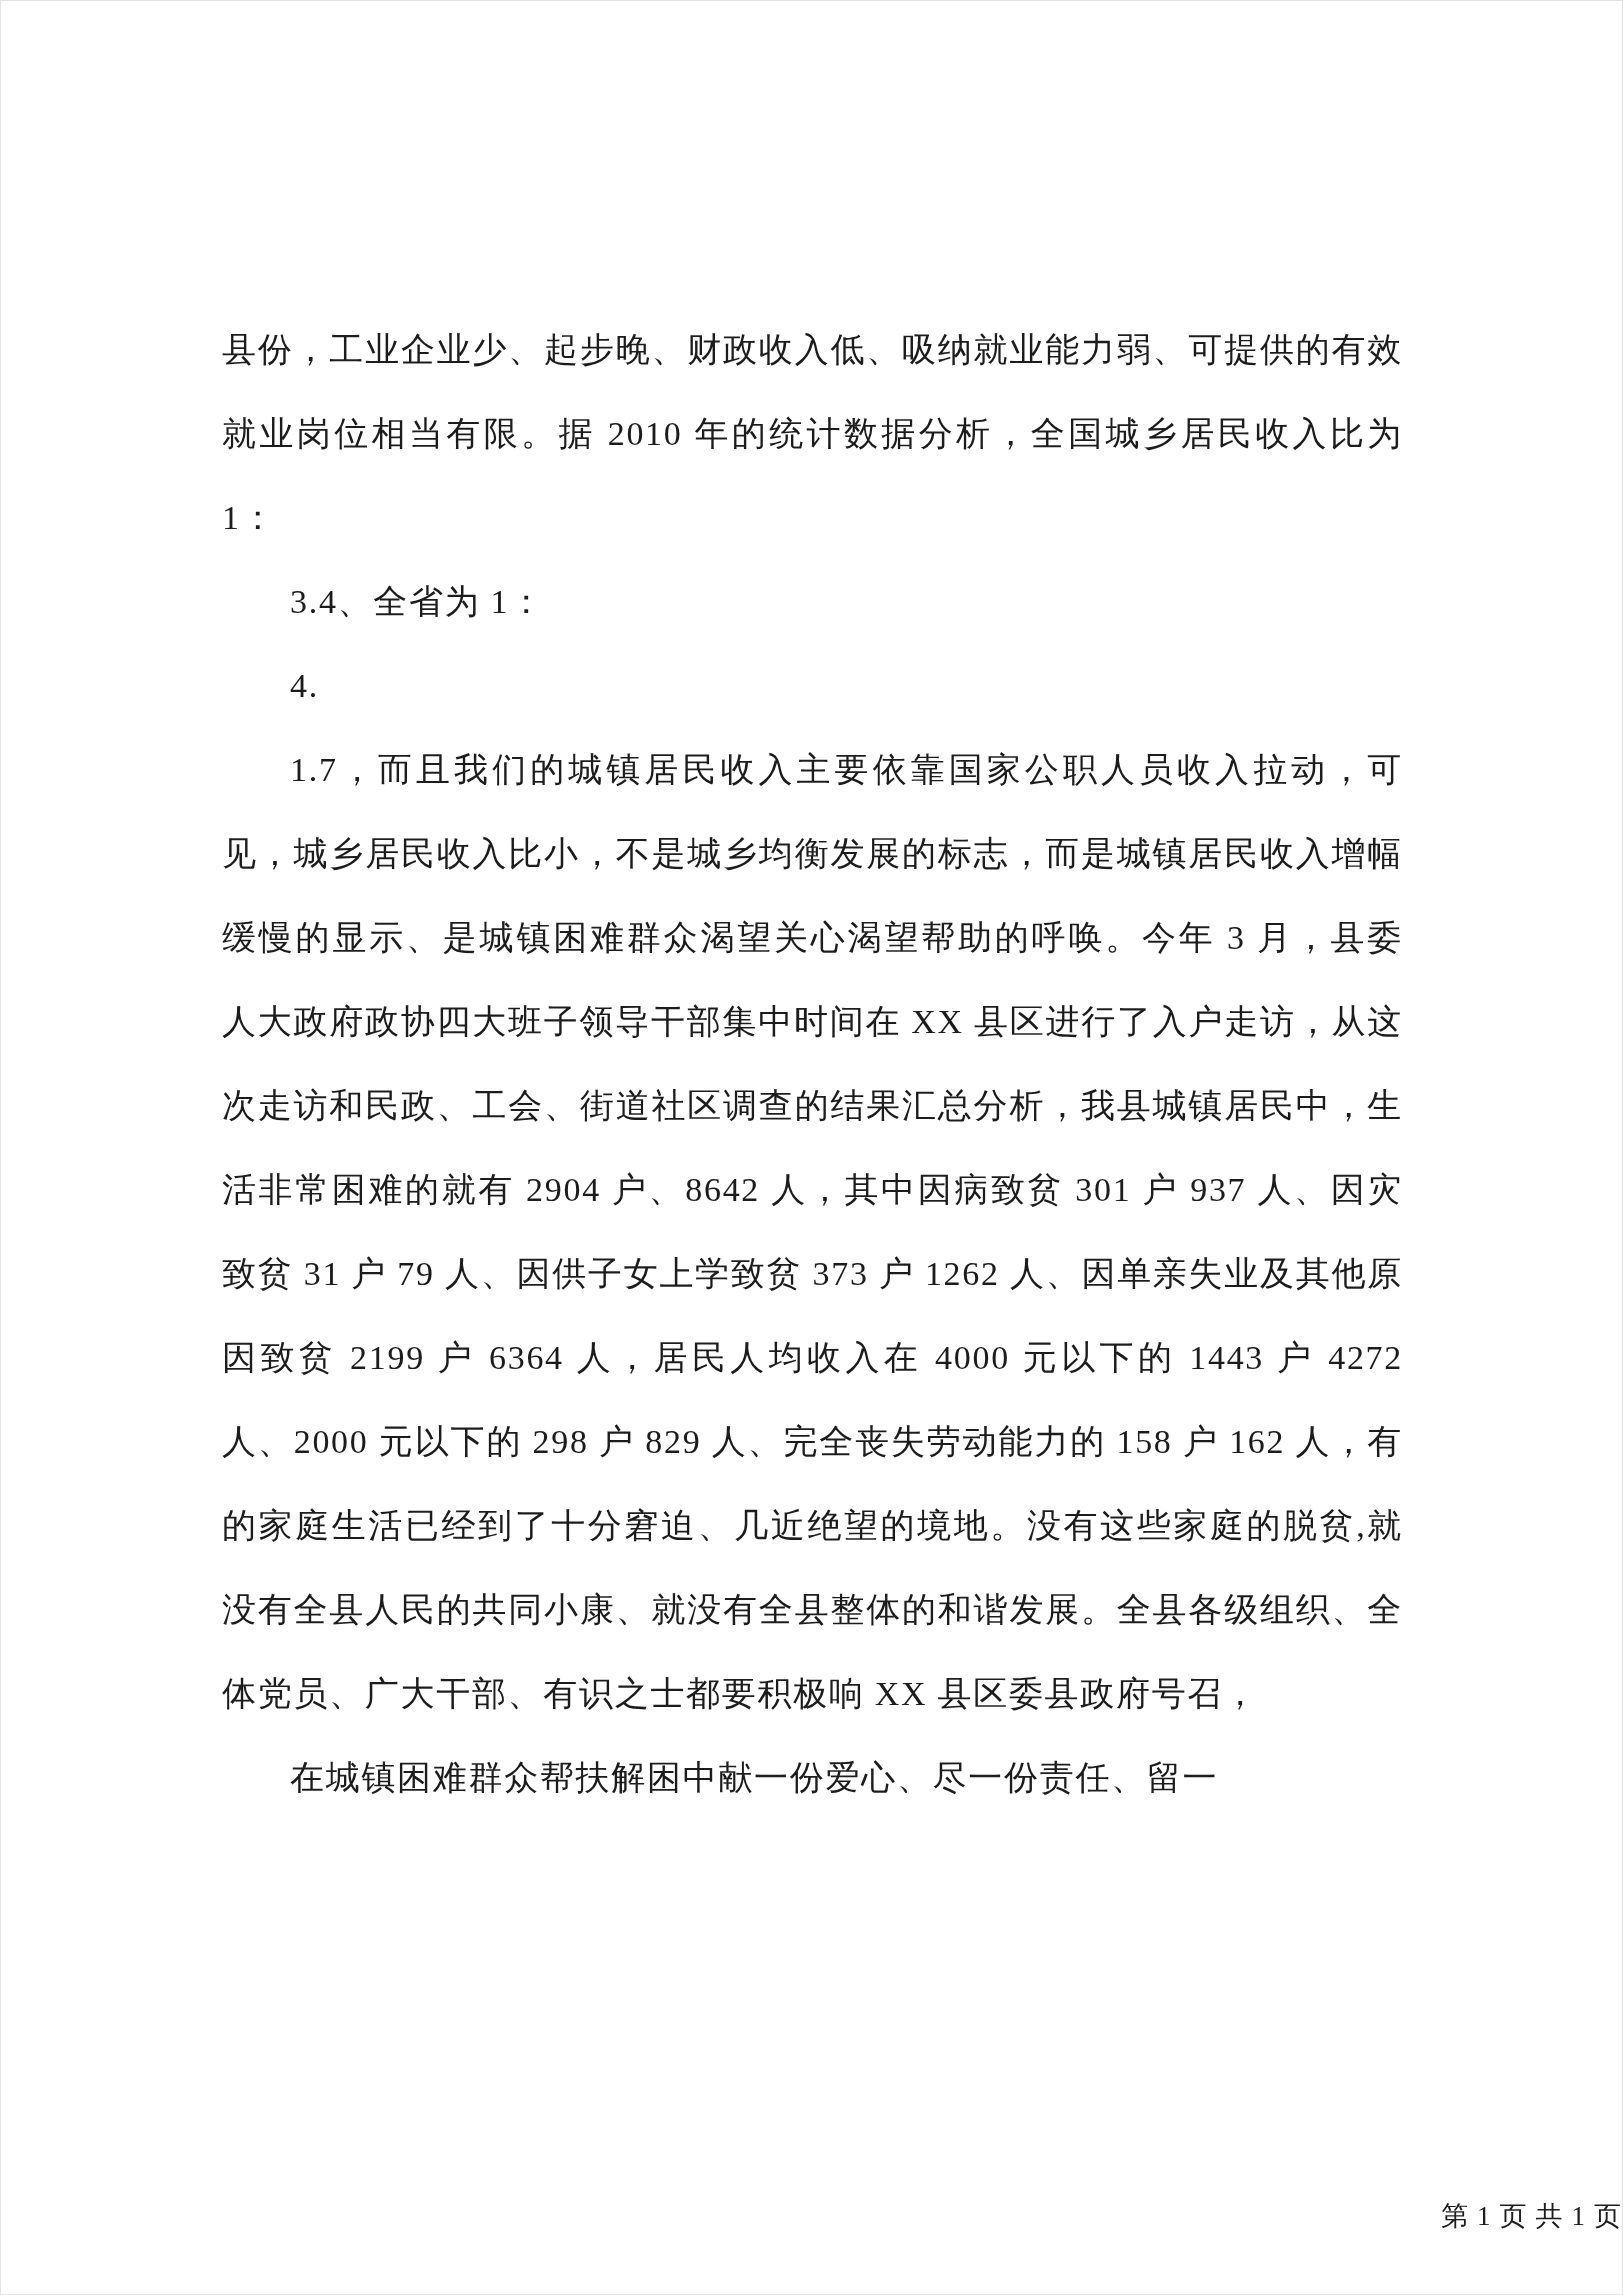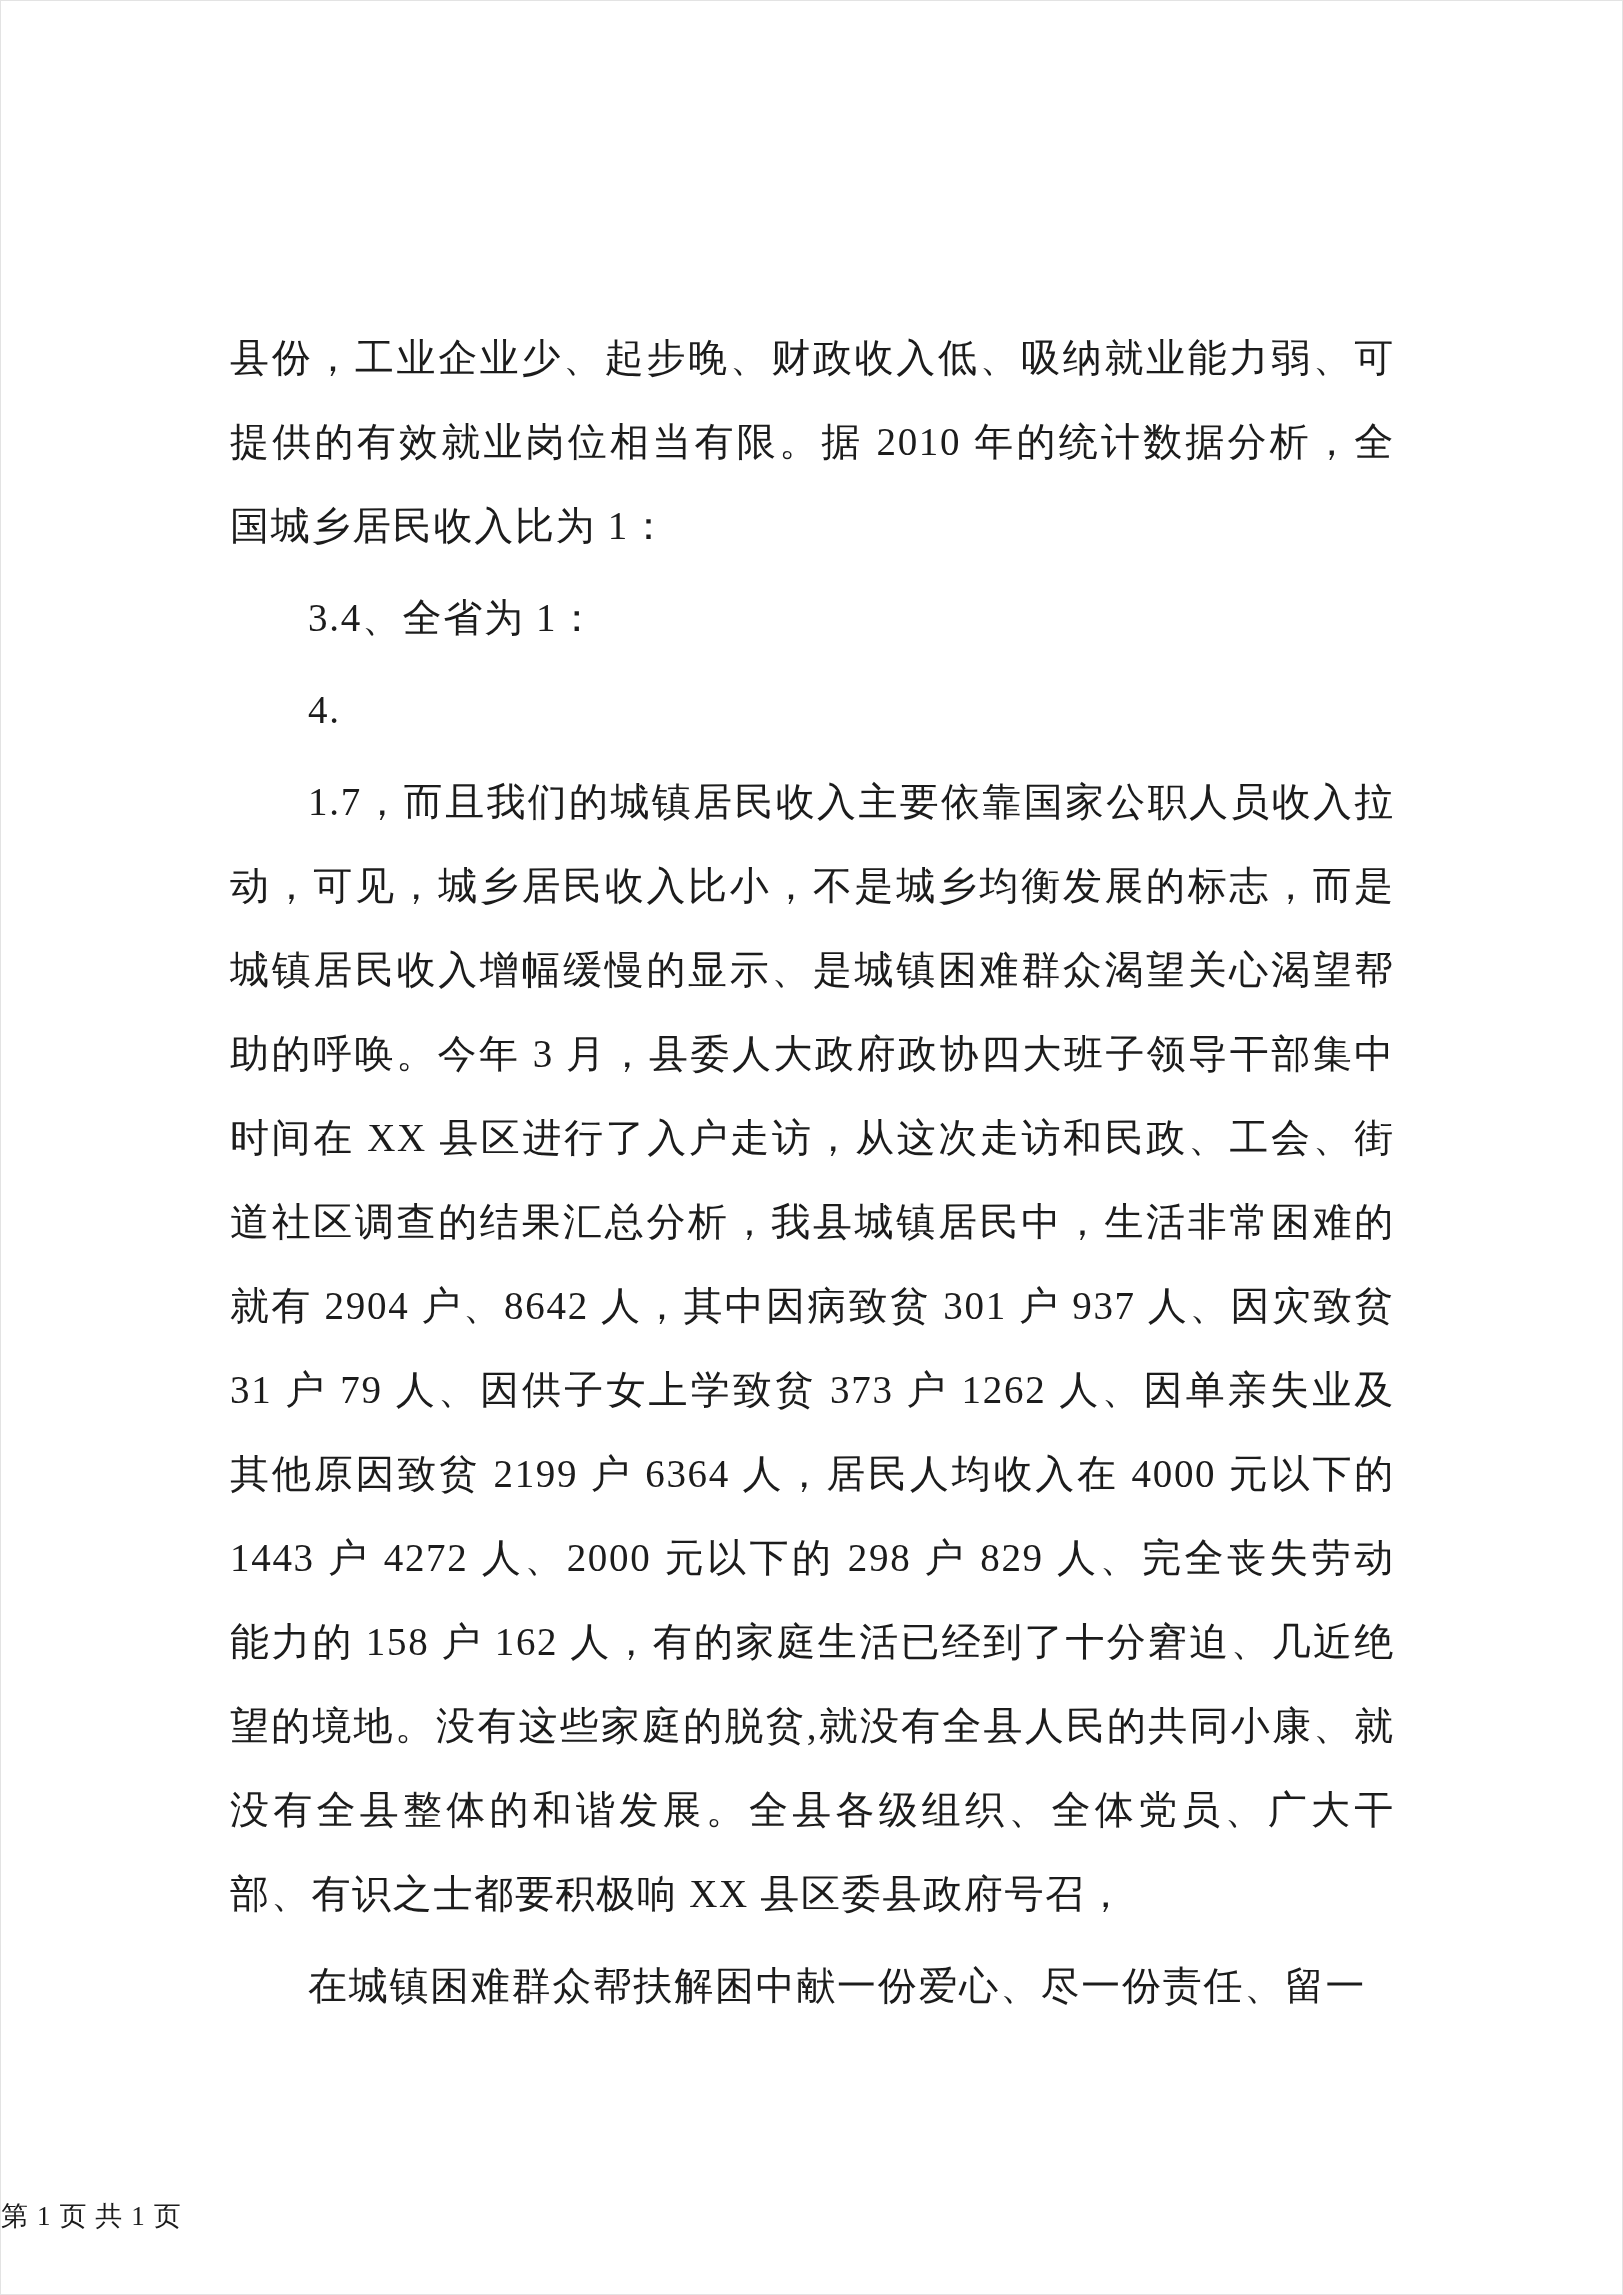--- a/index.html
+++ b/index.html
@@ -18,39 +18,39 @@
     font-family: "Liberation Serif", "DejaVu Serif", serif;
     color: #1c1c1c;
   }
   .content {
     position: absolute;
     left: 221px;
     right: 219px;
     top: 307px;
   }
   .content p {
-    margin: 8px;
+    margin: 0;
     padding: 0;
-    font-size: 39px;
+    font-size: 34px;
     line-height: 84px;
     letter-spacing: 1.7px;
     text-align: justify;
     text-justify: inter-character;
     word-break: break-all;
   }
   .content p.indent {
     text-indent: 2em;
     font-family: Liberation Serif, serif;
   }
   .footer {
     position: absolute;
     left: 0;
     right: 0;
     top: 2197px;
-    text-align: left;
+    text-align: right;
     font-size: 27px;
     letter-spacing: 1.1px;
     color: #1c1c1c;
   }
 </style>
 </head>
 <body>
 
 <div class="page">
   <div class="content">

